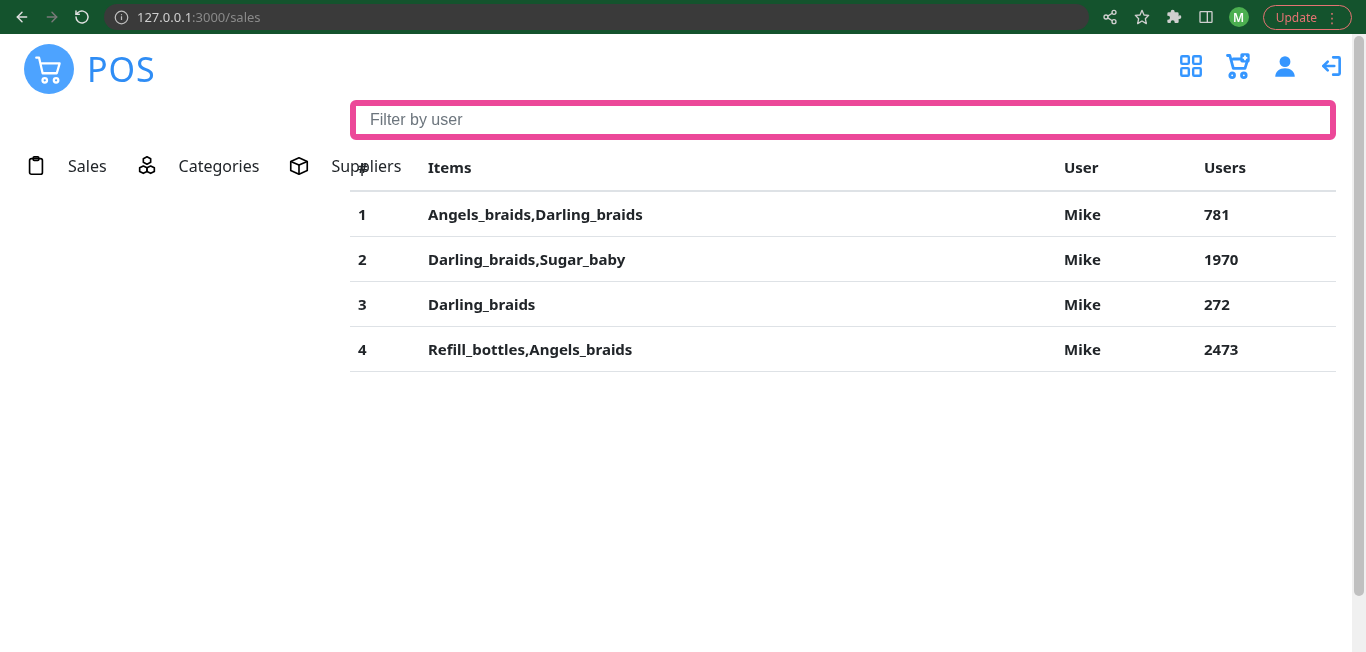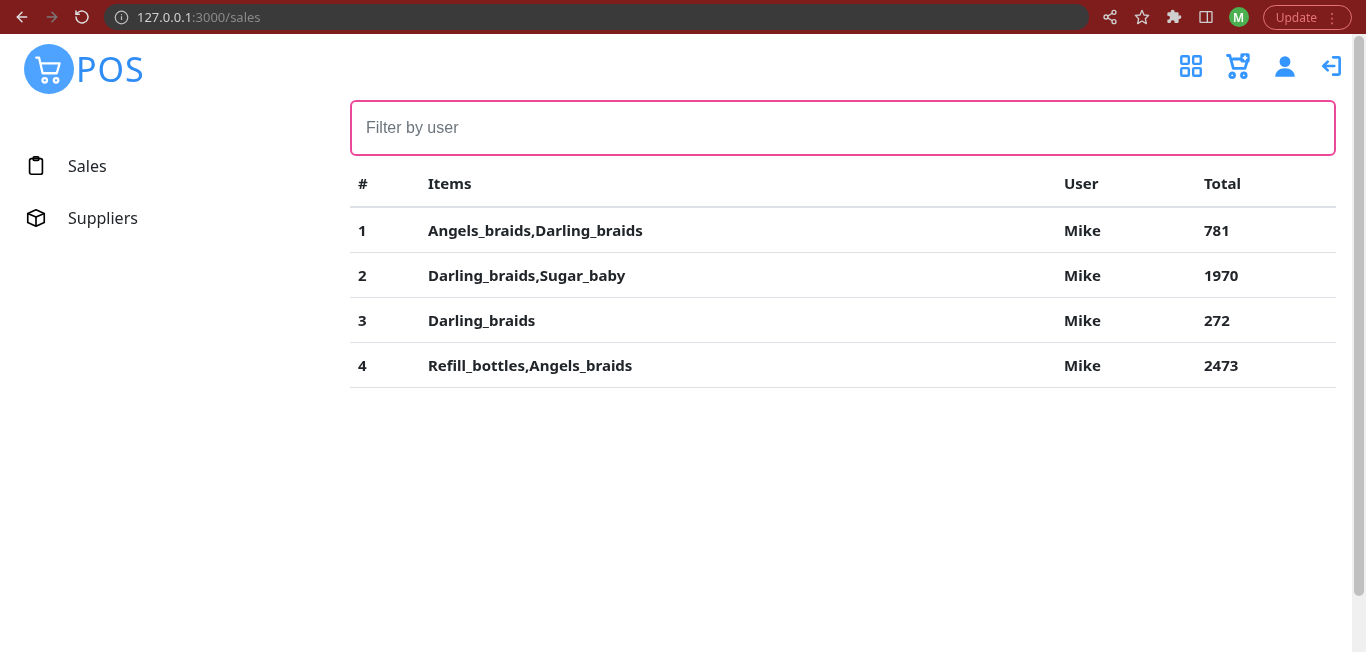--- a/index.html
+++ b/index.html
@@ -7,21 +7,21 @@
     font-family: system-ui, -apple-system, "Segoe UI", Roboto, "Helvetica Neue", Arial, sans-serif;
     background: #fff;
     width: 1366px;
     height: 652px;
     overflow: hidden;
   }
 
   
   .chrome-bar {
     height: 34px;
-    background: #7f1d1d;
+    background: #14532d;
     display: flex;
     align-items: center;
     color: #cfcfcf;
     font-size: 13px;
     padding: 0 8px;
     gap: 6px;
   }
   .chrome-nav {
     display: flex;
     align-items: center;
@@ -108,21 +108,21 @@
 
   
   .left-col {
     width: 350px;
     min-width: 350px;
     padding: 10px 0 0 24px;
   }
   .logo-row {
     display: flex;
     align-items: center;
-    gap: 2px;
+    gap: 13px;
     margin-bottom: 60px;
   }
   .logo-circle {
     width: 50px;
     height: 50px;
     border-radius: 50%;
     background: #4da3ff;
     display: flex;
     align-items: center;
     justify-content: center;
@@ -130,21 +130,21 @@
   .logo-text {
     font-size: 34px;
     font-weight: 400;
     color: #2f8df5;
     letter-spacing: 1px;
   }
 
   .side-nav {
     list-style: none;
     display: flex;
-    flex-direction: column;
+    flex-direction: row;
     gap: 28px;
   }
   .side-item {
     display: flex;
     align-items: center;
     gap: 20px;
     font-size: 16px;
     color: #212529;
     cursor: pointer;
   }
@@ -178,22 +178,22 @@
     align-items: center;
   }
 
   .content-area {
     padding-top: 66px;
     padding-right: 22px;
   }
 
   .filter-input {
     width: 100%;
-    height: 56px;
-    border: 2px solid #ec4899;
+    height: 40px;
+    border: 6px solid #ec4899;
     border-radius: 6px;
     padding: 0 14px;
     font-size: 16px;
     color: #495057;
     outline: none;
   }
   .filter-input::placeholder {
     color: #6c757d;
   }
 
@@ -335,20 +335,30 @@
 
     <ul class="side-nav">
       <li class="side-item">
         <span class="icon-slot">
           <svg width="22" height="22" viewBox="0 0 24 24" fill="none" stroke="#000" stroke-width="1.8" stroke-linejoin="round">
               <rect x="5" y="4" width="14" height="17" rx="2"></rect>
               <rect x="9" y="2" width="6" height="4" rx="1"></rect>
             </svg>
         </span>
         <span>Sales</span>
+      </li>
+      <li class="side-item">
+        <span class="icon-slot">
+          <svg width="22" height="22" viewBox="0 0 24 24" fill="none" stroke="#000" stroke-width="1.8" stroke-linejoin="round">
+              <path d="M12 2l4 2v4l-4 2-4-2V4z"></path>
+              <path d="M4 12l4 2v4l-4 2-4-2v-4z" transform="translate(4 0)"></path>
+              <path d="M16 12l4 2v4l-4 2-4-2v-4z"></path>
+            </svg>
+        </span>
+        <span>Categories</span>
       </li>
       <li class="side-item">
         <span class="icon-slot">
           <svg width="22" height="22" viewBox="0 0 24 24" fill="none" stroke="#000" stroke-width="1.8" stroke-linejoin="round">
               <path d="M3 7l9-4 9 4v10l-9 4-9-4z"></path>
               <path d="M3 7l9 4 9-4"></path>
               <line x1="12" y1="11" x2="12" y2="21"></line>
             </svg>
         </span>
         <span>Suppliers</span>
@@ -392,21 +402,21 @@
 
     <div class="content-area">
       <input class="filter-input" placeholder="Filter by user" value="" style="">
 
       <table class="sales">
         <thead>
           <tr>
             <th class="col-idx">#</th>
             <th>Items</th>
             <th class="col-user">User</th>
-            <th class="col-total">Total</th>
+            <th class="col-total">Users</th>
           </tr>
         </thead>
         <tbody>
           <tr>
             <td class="idx">1</td>
             <td>Angels_braids,Darling_braids</td>
             <td>Mike</td>
             <td>781</td>
           </tr>
           <tr>

